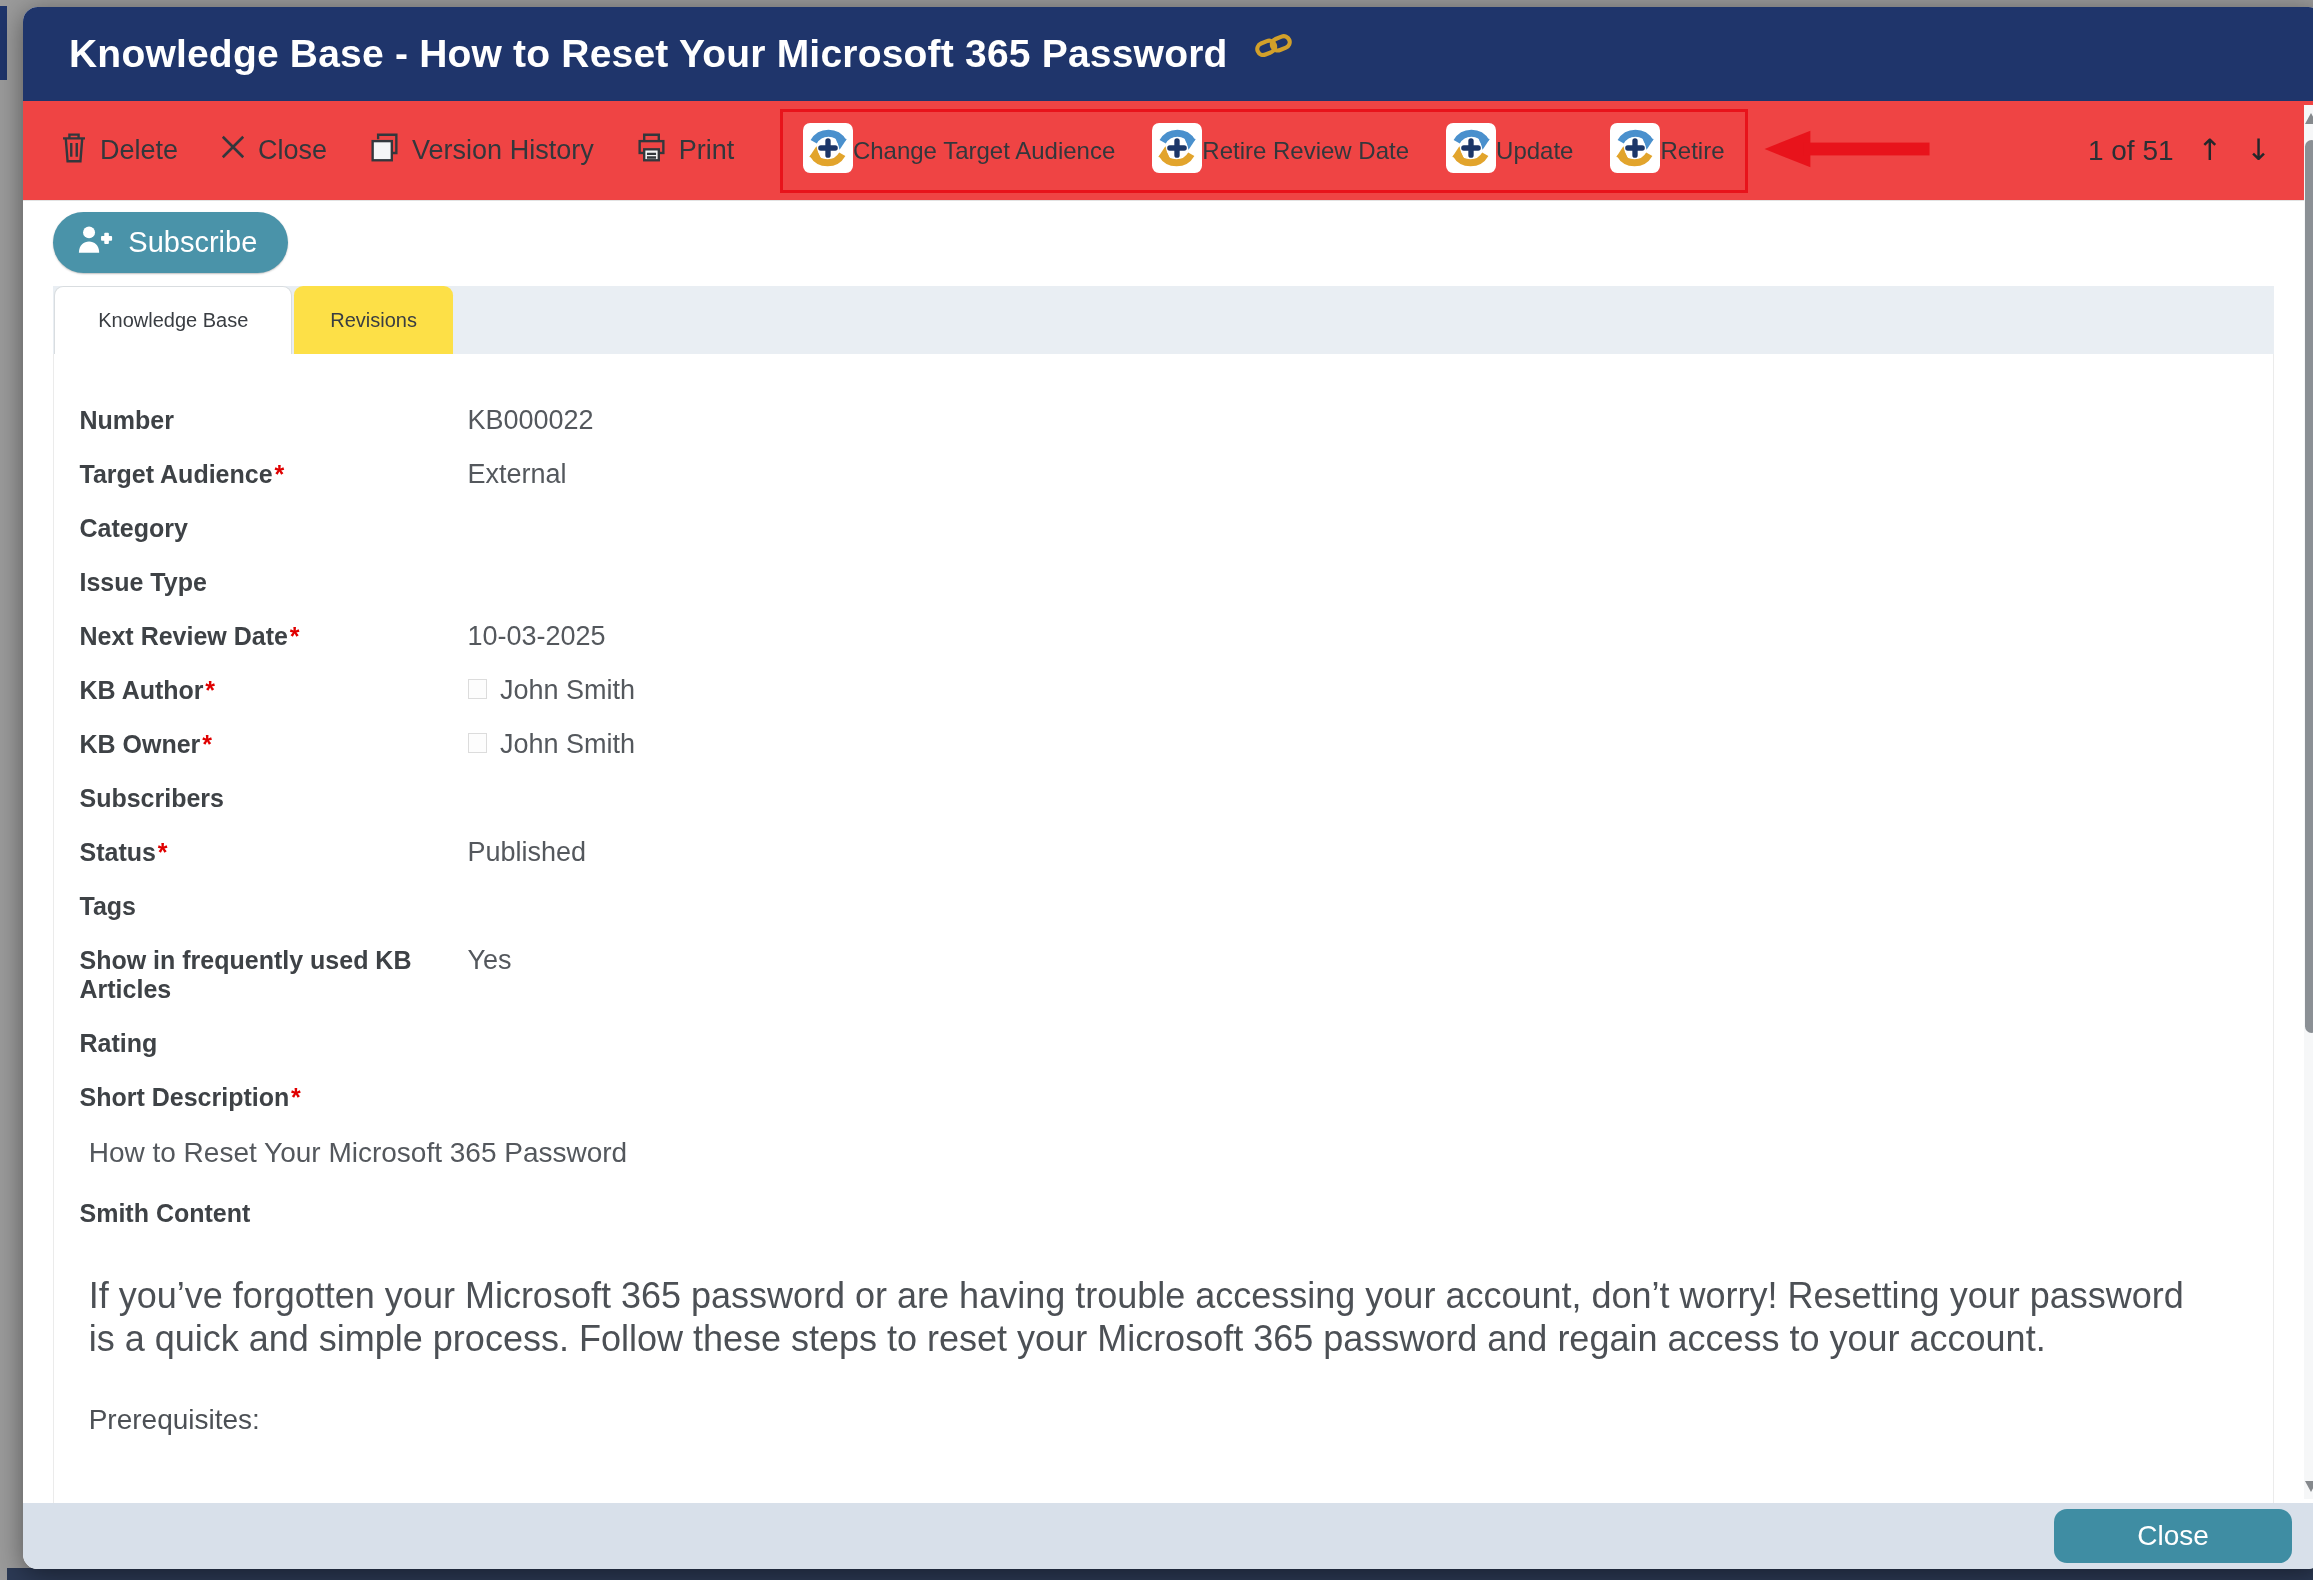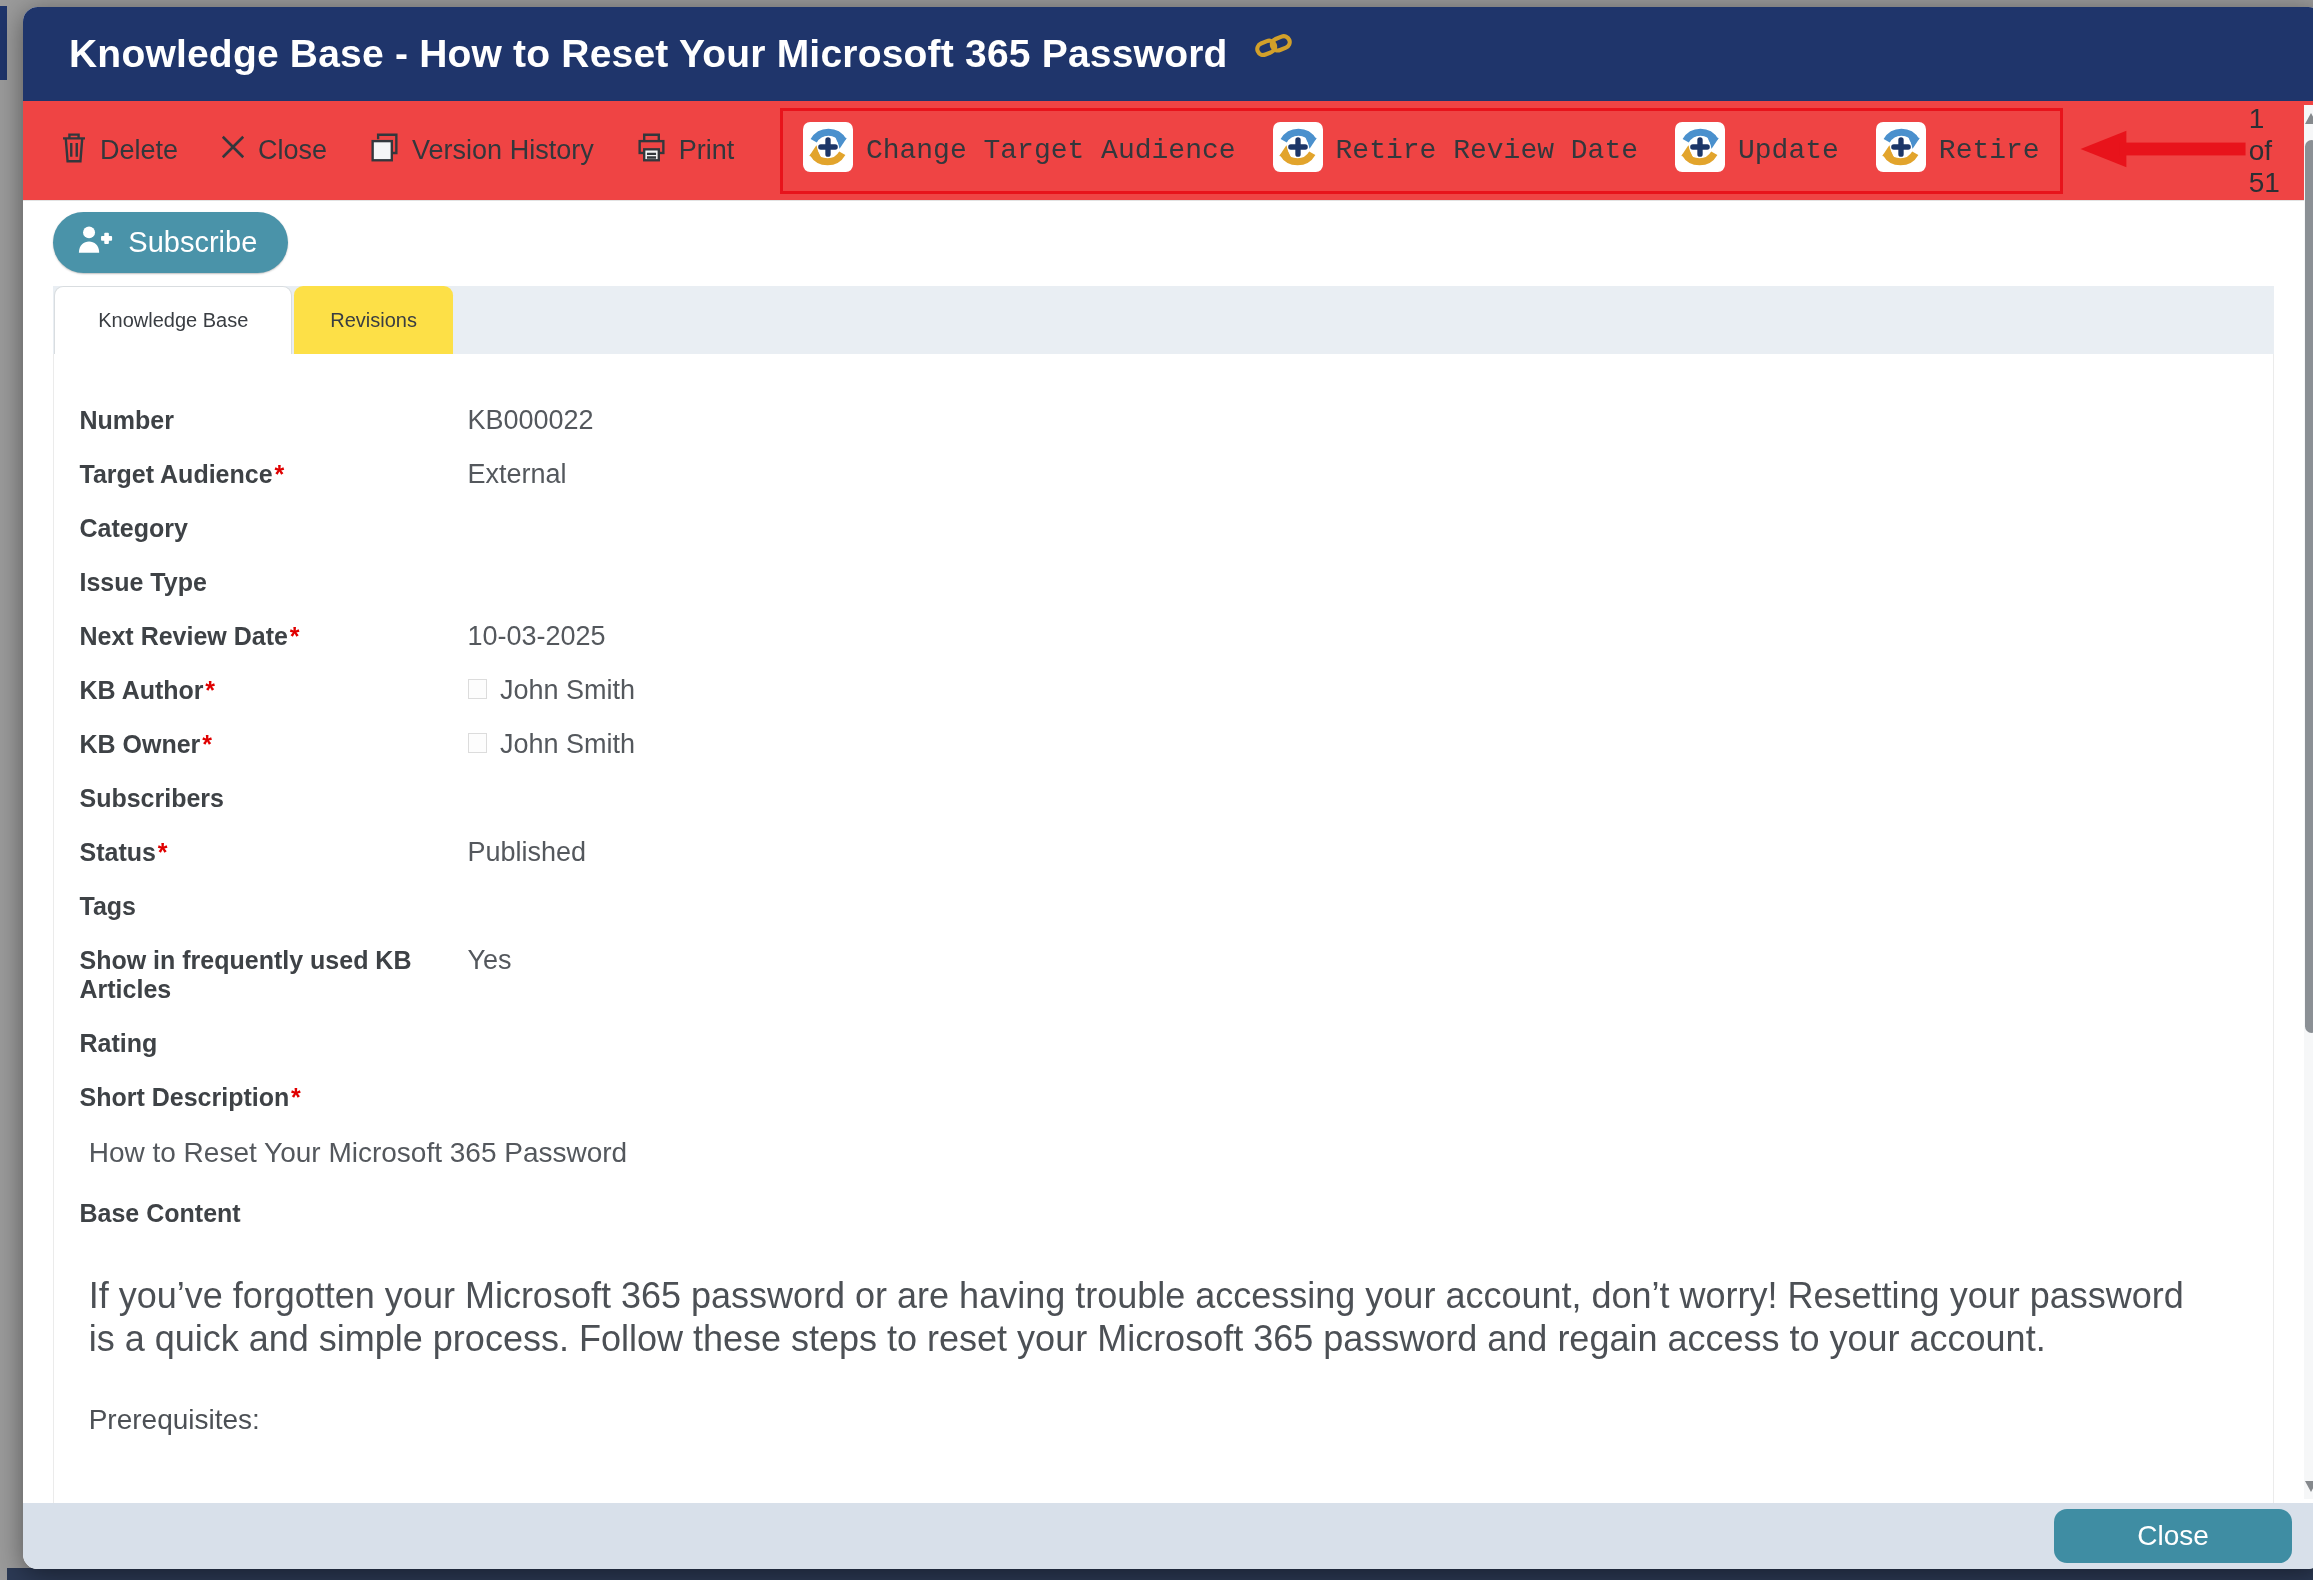--- a/index.html
+++ b/index.html
@@ -39,23 +39,23 @@
   .tbtn {
     display: flex; align-items: center; gap: 12px; cursor: pointer;
     font-size: 27px; color: #33373c; margin-right: 42px; white-space: nowrap;
     background: none; border: none; font-family: inherit;
   }
   .action-box {
     display: flex; align-items: center; border: 3.7px solid #e8131b;
     padding: 11px 9.2px 11px 20px; margin-left: 3.7px;
   }
   .abtn {
-    display: flex; align-items: center; gap: 13px; cursor: pointer;
-    font-size: 28px; color: #33373c; margin-right: 37px; white-space: nowrap;
-    background: none; border: none; font-family: Liberation Mono, monospace;
+    display: flex; align-items: center; cursor: pointer;
+    font-size: 24px; color: #33373c; margin-right: 37px; white-space: nowrap;
+    background: none; border: none; font-family: Liberation Sans, sans-serif;
   }
   .abtn:last-child { margin-right: 11px; }
   .red-arrow { margin-left: 14.8px; flex: 0 0 auto; }
   .pager { margin-left: auto; display: flex; align-items: center; gap: 24px; }
   .pager-text { font-size: 28px; color: #2b2f34; }
   .pager-arrow { font-family: "DejaVu Sans", sans-serif; font-size: 29.5px; color: #23272b; cursor: pointer; line-height: 1; }
   
   .content { flex: 1 1 auto; position: relative; background: #ffffff; padding: 11px 0 0 29.5px; overflow: hidden; }
   .subscribe-btn {
     display: inline-flex; align-items: center; gap: 14.8px;
@@ -350,21 +350,21 @@
             </div>
           </div>
           <div class="form-row">
             <div class="f-label">Rating</div>
           </div>
           <div class="form-row">
             <div class="f-label">Short Description<span class="req">*</span></div>
           </div>
           <div class="stacked-value">How to Reset Your Microsoft 365 Password</div>
           <div class="form-row">
-            <div class="f-label">Base Content</div>
+            <div class="f-label">Smith Content</div>
           </div>
         </div>
 
       <p class="wiki-paragraph">If you’ve forgotten your Microsoft 365 password or are having trouble accessing your account, don’t worry! Resetting your password is a quick and simple process. Follow these steps to reset your Microsoft 365 password and regain access to your account.</p>
       <p class="wiki-prereq">Prerequisites:</p>
     </div>
 
     
   </div>
 

